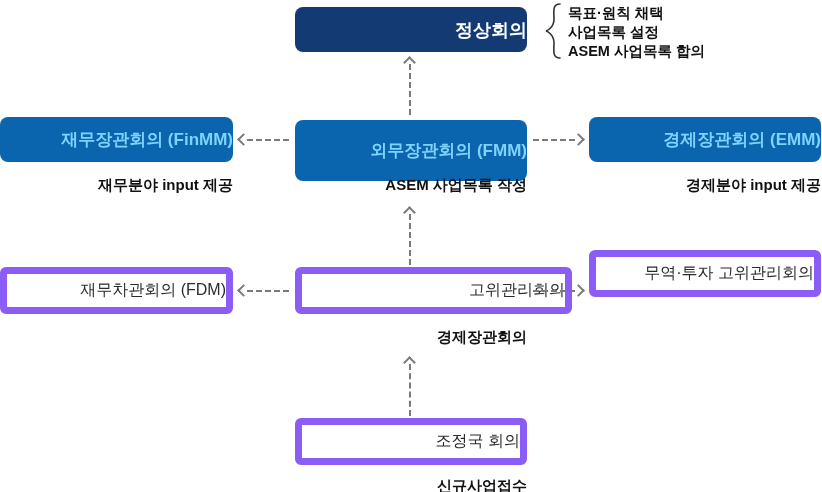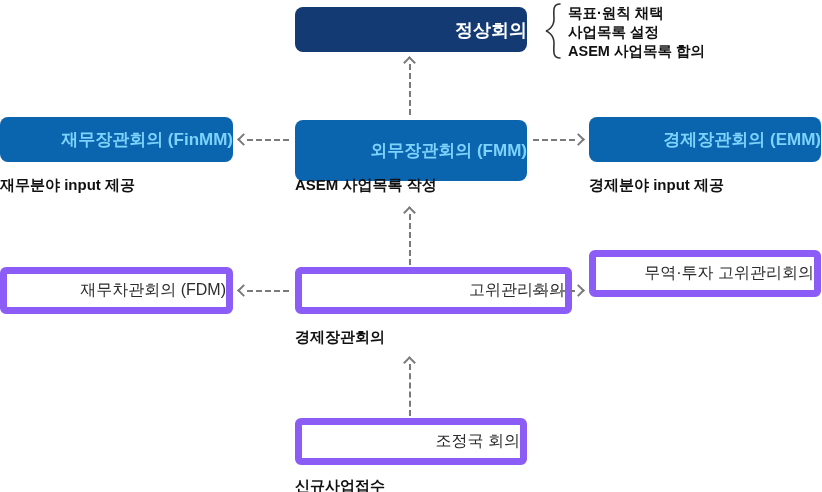--- a/index.html
+++ b/index.html
@@ -4,21 +4,21 @@
 <style>
   html,body{margin:0;padding:0;background:#ffffff;}
   body{font-family:"Liberation Sans","DejaVu Sans",sans-serif;}
   .canvas{position:relative;width:822px;height:492px;background:#ffffff;overflow:hidden;}
 
   .box{position:absolute;display:flex;align-items:center;justify-content:flex-end;box-sizing:border-box;}
   .box.navy{background:#143a73;color:#ffffff;font-weight:700;font-size:18px;border-radius:8px;}
   .box.blue{background:#0b65ae;color:#7dd3fc;font-weight:700;font-size:17px;border-radius:8px;}
   .box.plain{background:#ffffff;color:#2b2b2b;font-weight:500;font-size:16px;border:7px solid #8b5cf6;border-radius:6px;}
 
-  .caption{position:absolute;text-align:left;font-size:15px;font-weight:700;color:#111111;}
+  .caption{position:absolute;text-align:right;font-size:15px;font-weight:700;color:#111111;}
 
   .notes{position:absolute;left:568px;top:4px;display:flex;flex-direction:column;gap:1px;}
   .note-line{font-size:14.5px;font-weight:700;color:#111111;line-height:18px;}
   .brace{position:absolute;left:543px;top:2px;}
 
   .vline{position:absolute;width:0;border-left:2px dashed #7a7a7a;}
   .hline{position:absolute;height:0;border-top:2px dashed #7a7a7a;}
   .chev{position:absolute;width:9px;height:9px;border:solid #7a7a7a;box-sizing:border-box;}
   .chev.up{border-width:2.5px 2.5px 0 0;transform:rotate(-45deg);}
   .chev.left{border-width:2.5px 0 0 2.5px;transform:rotate(-45deg);}

